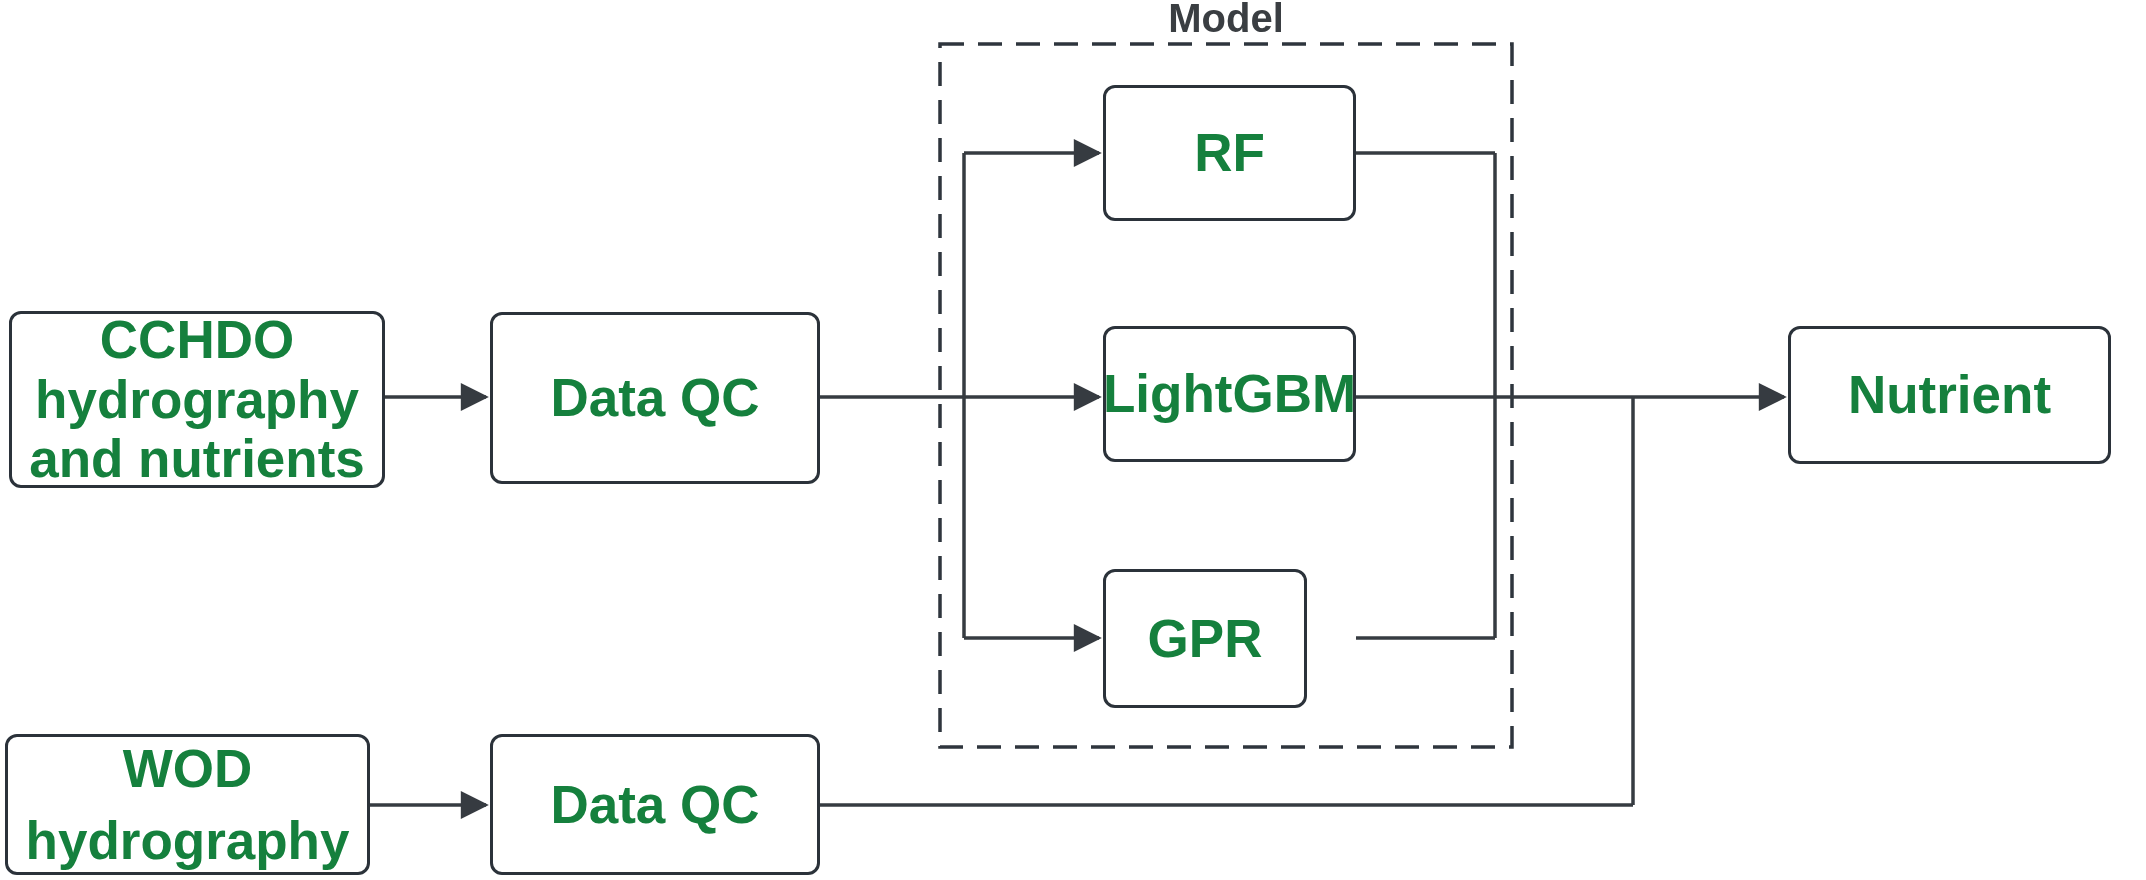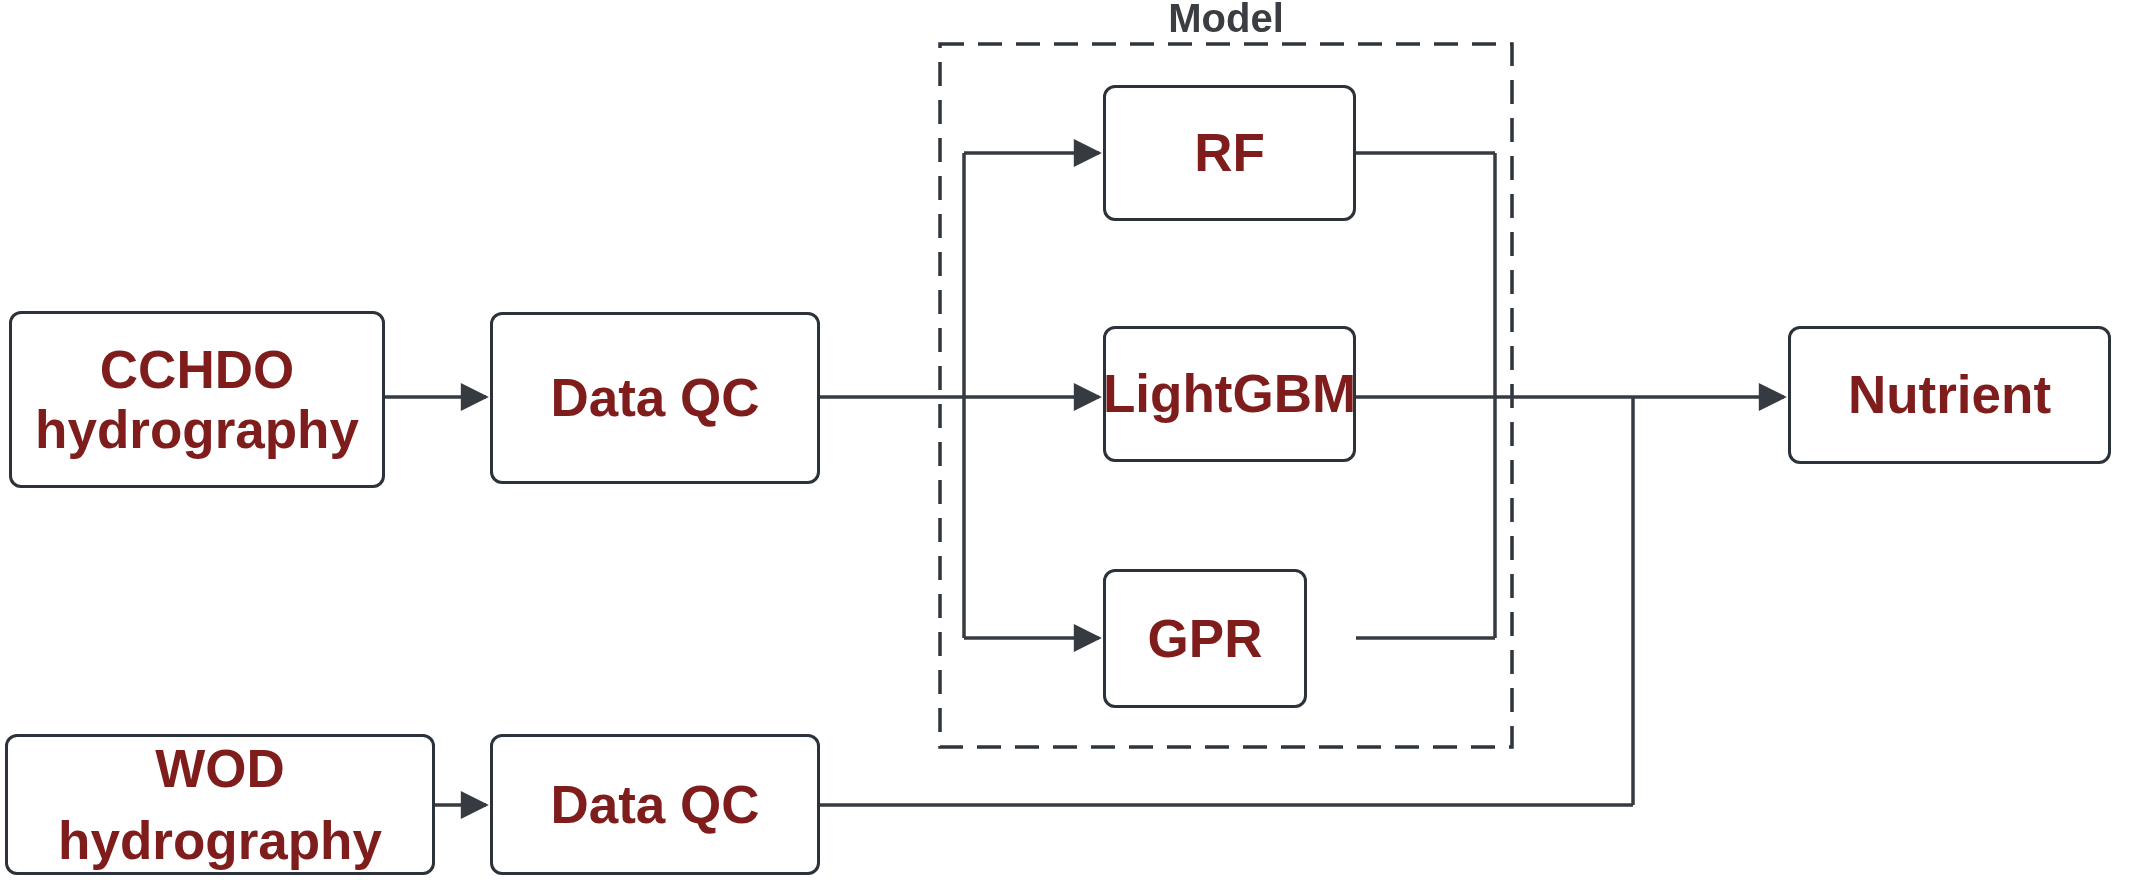--- a/index.html
+++ b/index.html
@@ -38,21 +38,21 @@
     position: absolute;
     box-sizing: border-box;
     background: #ffffff;
     border: 3px solid #2b323a;
     border-radius: 12px;
     display: flex;
     flex-direction: column;
     align-items: center;
     justify-content: center;
     text-align: center;
-    color: #7f1d1d;
+    color: #15803d;
     font-size: 53px;
     line-height: 1.12;
     white-space: nowrap;
   }
   .group-label {
     position: absolute;
     left: 939px;
     top: -4px;
     width: 574px;
     height: 44px;
@@ -62,21 +62,21 @@
     font-size: 40px;
     color: #3a3e42;
   }
   
   #node-cchdo          { left:   9px; top: 311px; width: 376px; height: 177px; }
   #node-dataqc-top     { left: 490px; top: 312px; width: 330px; height: 172px; }
   #node-rf             { left: 1103px; top:  85px; width: 253px; height: 136px; }
   #node-lightgbm       { left: 1103px; top: 326px; width: 253px; height: 136px; justify-content: center; }
   #node-gpr            { left: 1103px; top: 569px; width: 204px; height: 139px; }
   #node-nutrient       { left: 1788px; top: 326px; width: 323px; height: 138px; }
-  #node-wod            { left:   5px; top: 734px; width: 430px; height: 141px; gap: 12px; }
+  #node-wod            { left:   5px; top: 734px; width: 365px; height: 141px; gap: 12px; }
   #node-dataqc-bottom  { left: 490px; top: 734px; width: 330px; height: 141px; }
 </style>
 </head>
 <body>
 
 <div id="stage">
 
   <svg id="connectors" viewBox="0 0 2146 880" xmlns="http://www.w3.org/2000/svg">
     <defs>
       <marker id="arrow" viewBox="0 0 10 10" refX="9" refY="5" markerWidth="9" markerHeight="8" orient="auto-start-reverse">
@@ -108,20 +108,21 @@
 
     <path class="edge" d="M 820 805 H 1633"></path>
     <path class="edge" d="M 1633 805 V 397"></path>
   </svg>
 
   <div class="group-label">Model</div>
 
   <div class="node" id="node-cchdo">
     <div>CCHDO</div>
     <div>hydrography</div>
+    <div>and nutrients</div>
   </div>
 
   <div class="node" id="node-dataqc-top">
     <div>Data QC</div>
   </div>
 
   <div class="node" id="node-rf">
     <div>RF</div>
   </div>
 

